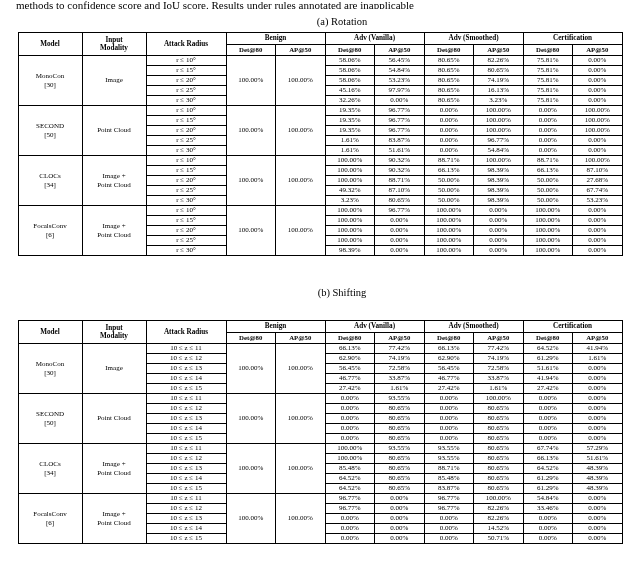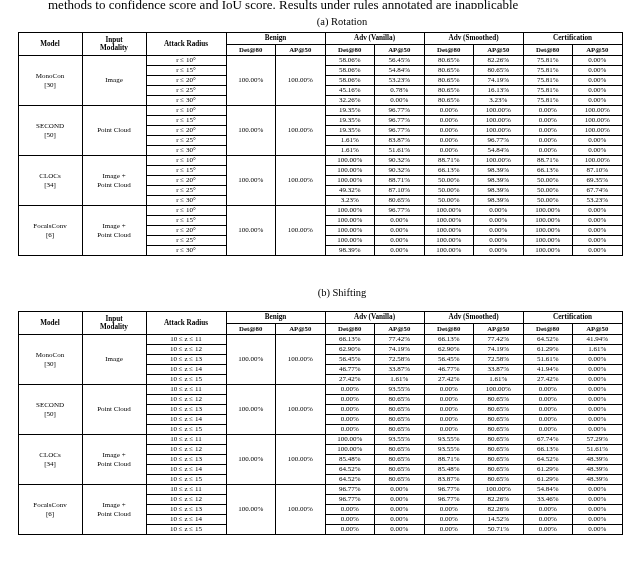--- a/index.html
+++ b/index.html
@@ -5,26 +5,26 @@
   * { box-sizing: border-box; }
   html, body { margin: 0; padding: 0; }
   body {
     width: 640px; height: 564px;
     background: #ffffff; color: #000;
     font-family: "Liberation Serif", "DejaVu Serif", serif;
   }
   .page { width: 640px; height: 564px; overflow: hidden; position: relative; background: #fff; }
   .top-fragment {
     height: 9px; overflow: hidden;
-    margin: 0 28px 0 48px;
-    font-size: 13px; line-height: 10px; white-space: nowrap;
+    margin: 0 28px 0 16px;
+    font-size: 11px; line-height: 10px; white-space: nowrap;
   }
   .caption { text-align: center; font-size: 10.5px; line-height: 13px; padding-left: 44px; }
   .cap-a { margin: 6px 0 4px; }
-  .cap-b { margin: 30px 0 12px; }
+  .cap-b { margin: 30px 0 21px; }
   .table-wrap { display: flex; justify-content: center; }
   table.results { border-collapse: collapse; table-layout: fixed; }
   table.results th, table.results td {
     border: 1px solid #000;
     text-align: center; vertical-align: middle;
     padding: 0; font-size: 7px; line-height: 1.15;
     overflow: hidden; white-space: nowrap;
   }
   table.results th { font-weight: bold; }
   table.results thead tr:first-child th { height: 12px; font-size: 7.2px; }
@@ -102,21 +102,21 @@
             <td>58.06%</td>
             <td>53.23%</td>
             <td>80.65%</td>
             <td>74.19%</td>
             <td>75.81%</td>
             <td>0.00%</td>
           </tr>
           <tr>
             <td>r ≤ 25°</td>
             <td>45.16%</td>
-            <td>0.78%</td>
+            <td>97.97%</td>
             <td>80.65%</td>
             <td>16.13%</td>
             <td>75.81%</td>
             <td>0.00%</td>
           </tr>
           <tr>
             <td>r ≤ 30°</td>
             <td>32.26%</td>
             <td>0.00%</td>
             <td>80.65%</td>
@@ -195,21 +195,21 @@
             <td>66.13%</td>
             <td>87.10%</td>
           </tr>
           <tr>
             <td>r ≤ 20°</td>
             <td>100.00%</td>
             <td>88.71%</td>
             <td>50.00%</td>
             <td>98.39%</td>
             <td>50.00%</td>
-            <td>69.35%</td>
+            <td>27.68%</td>
           </tr>
           <tr>
             <td>r ≤ 25°</td>
             <td>49.32%</td>
             <td>87.10%</td>
             <td>50.00%</td>
             <td>98.39%</td>
             <td>50.00%</td>
             <td>67.74%</td>
           </tr>

